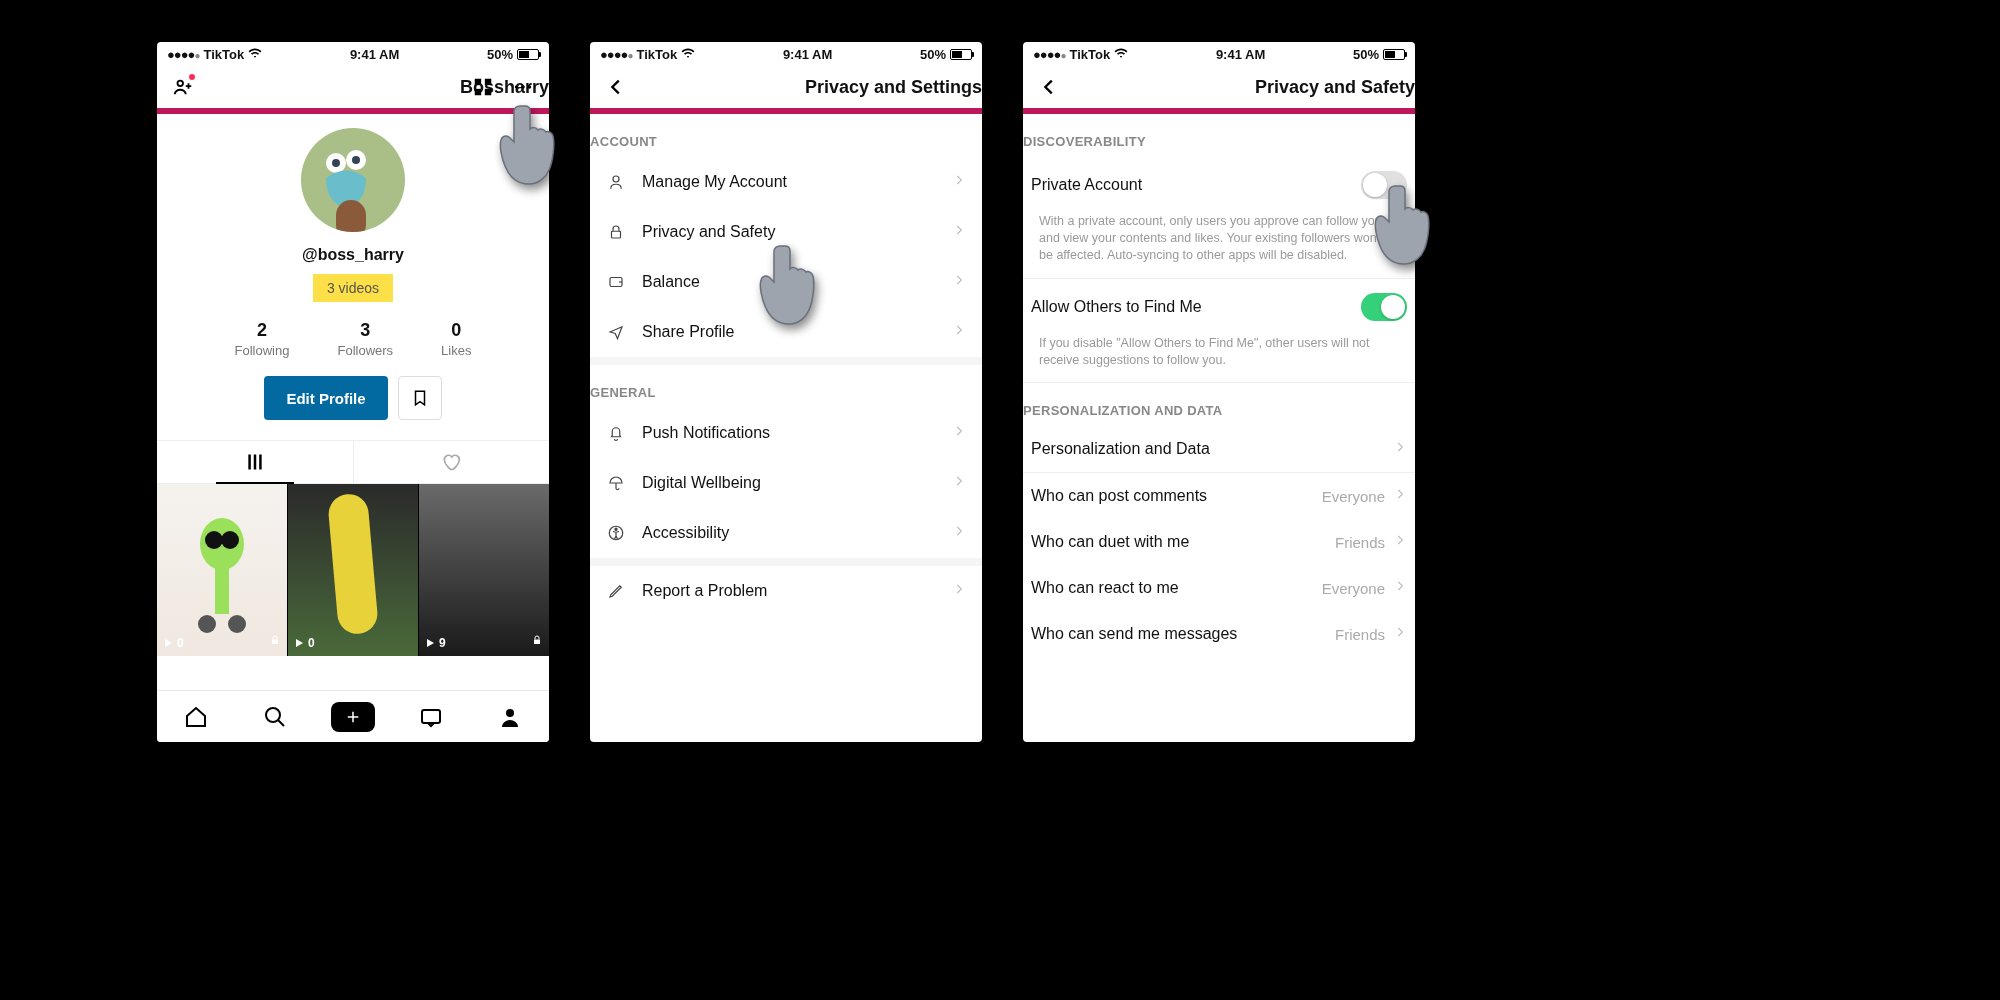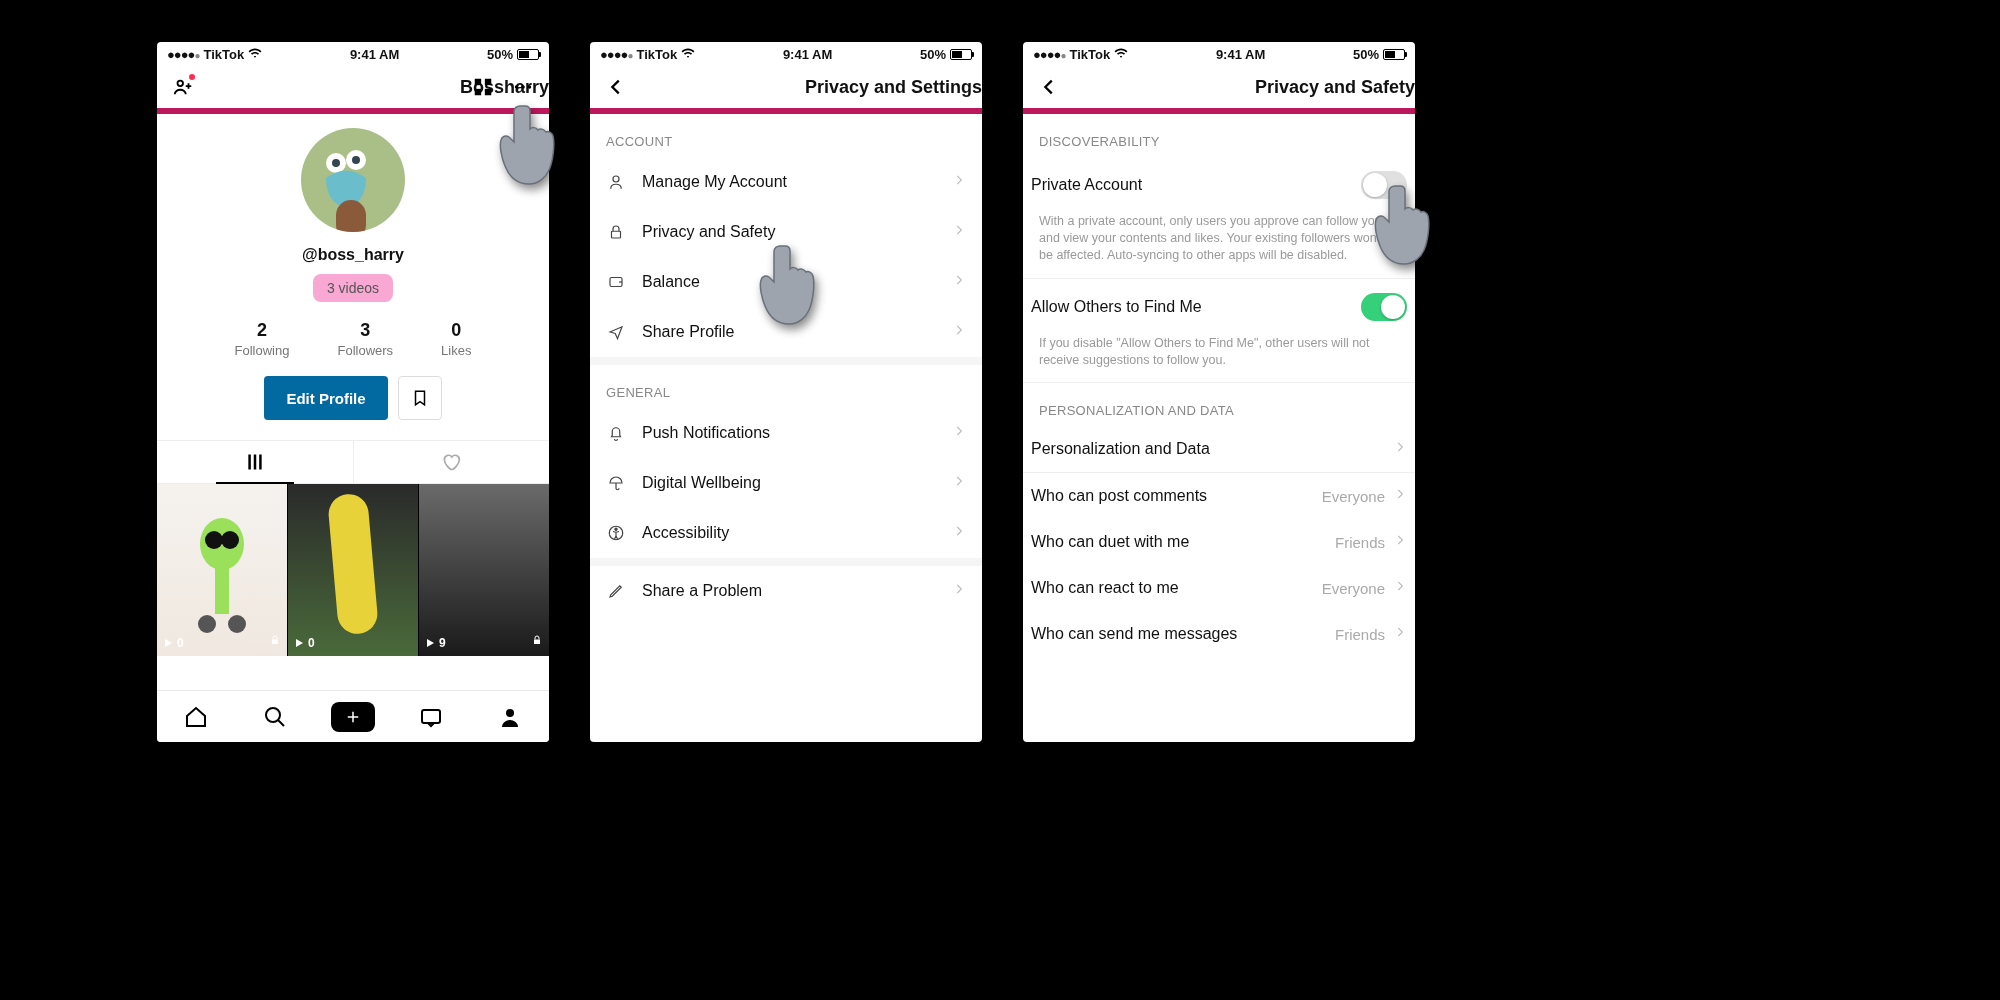--- a/index.html
+++ b/index.html
@@ -76,22 +76,22 @@
   }
 
   
   .profile-body { padding-top: 14px; text-align: center; }
   .avatar {
     width: 104px; height: 104px; border-radius: 50%; background: #a9bf87;
     margin: 0 auto; position: relative; overflow: hidden;
   }
   .handle { margin-top: 14px; font-size: 16px; font-weight: 600; }
   .vidcount {
-    display: inline-block; margin-top: 10px; background: #f9a8d4;
-    padding: 6px 14px; border-radius: 8px; font-size: 14px; color: #555;
+    display: inline-block; margin-top: 10px; background: #fde047;
+    padding: 6px 14px; border-radius: 0; font-size: 14px; color: #555;
   }
   .stats { display: flex; justify-content: center; gap: 48px; margin-top: 18px; }
   .stat { text-align: center; }
   .stat .num { font-size: 18px; font-weight: 700; }
   .stat .lbl { font-size: 13px; color: #777; margin-top: 2px; }
   .actions { display: flex; justify-content: center; gap: 10px; margin-top: 18px; }
   .btn-edit {
     background: #0369a1; color: #fff; border: none; padding: 12px 22px;
     font-size: 15px; font-weight: 600; border-radius: 4px;
   }
@@ -154,21 +154,21 @@
   }
   .bn-plus::after {
     content: ''; position: absolute; right: -4px; top: 0; bottom: 0; width: 10px;
     background: #fe2c55; border-radius: 0 8px 8px 0; z-index: -1;
   }
   .bn-plus svg { fill: #fff; width: 18px; height: 18px; }
 
   
   .slist { padding: 0 0; }
   .section-h {
-    padding: 20px 16px 8px; font-size: 13px; color: #888; font-weight: 400;
+    padding: 20px 0 8px; font-size: 13px; color: #888; font-weight: 700;
     letter-spacing: 0.3px;
   }
   .row {
     display: flex; align-items: center; padding: 16px 16px; font-size: 16px;
     gap: 16px;
   }
   .row .ric { width: 20px; display: flex; align-items: center; justify-content: center; }
   .row .ric svg { width: 18px; height: 18px; stroke: #444; fill: none; stroke-width: 1.6; }
   .row .rlabel { flex: 1; }
   .row .chev svg { width: 14px; height: 14px; stroke: #bbb; fill: none; stroke-width: 2; }
@@ -505,21 +505,21 @@
           </svg></span>
     </div>
 
     <div class="sep"></div>
     <div class="row">
       <span class="ric">
           <svg viewBox="0 0 24 24">
             <path d="M4 20l3-1 12-12-2-2L5 17z"></path>
           </svg>
         </span>
-      <span class="rlabel">Share a Problem</span>
+      <span class="rlabel">Report a Problem</span>
       <span class="chev"><svg viewBox="0 0 24 24">
             <path d="M9 5l7 7-7 7"></path>
           </svg></span>
     </div>
   </div>
 </div>
 
 <div class="phone p3">
   <div class="status-bar">
     <div class="left">

